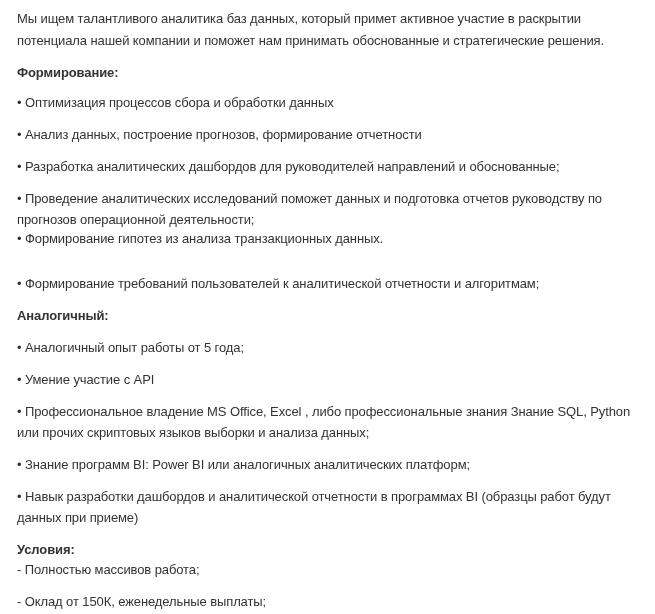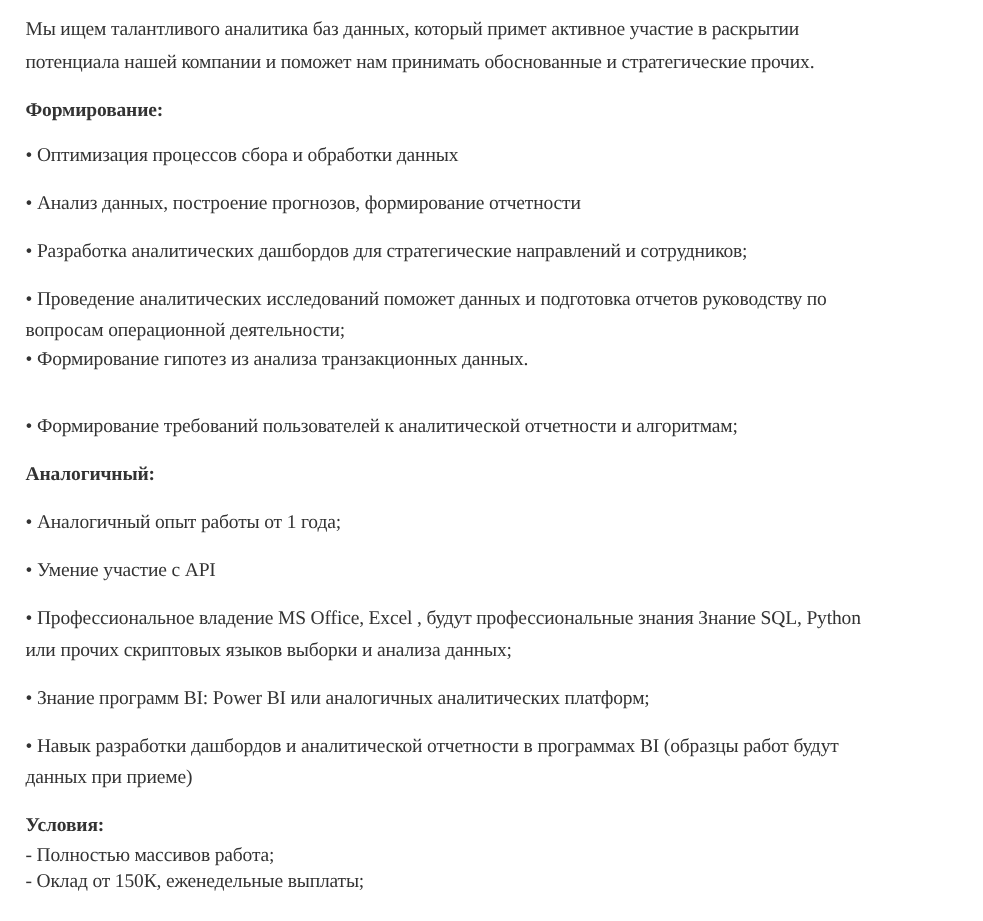--- a/index.html
+++ b/index.html
@@ -21,51 +21,50 @@
       top: 0;
       width: 630px;
       font-size: 13px;
       line-height: 22px;
     }
     .line {
       position: absolute;
       left: 0;
       white-space: nowrap;
       letter-spacing: -0.1px;
-      font-family: Liberation Serif, serif;
     }
     .heading {
       font-weight: bold;
     }
   </style>
 </head>
 <body>
 
 <div class="doc">
 
   <div class="line" style="top:8px">Мы ищем талантливого аналитика баз данных, который примет активное участие в раскрытии</div>
-  <div class="line" style="top:30px">потенциала нашей компании и поможет нам принимать обоснованные и стратегические прочих.</div>
+  <div class="line" style="top:30px">потенциала нашей компании и поможет нам принимать обоснованные и стратегические решения.</div>
 
   <div class="line heading" style="top:62px">Формирование:</div>
 
   <div class="line" style="top:92px">• Оптимизация процессов сбора и обработки данных</div>
   <div class="line" style="top:124px">• Анализ данных, построение прогнозов, формирование отчетности</div>
-  <div class="line" style="top:156px">• Разработка аналитических дашбордов для стратегические направлений и сотрудников;</div>
+  <div class="line" style="top:156px">• Разработка аналитических дашбордов для руководителей направлений и обоснованные;</div>
   <div class="line" style="top:188px">• Проведение аналитических исследований поможет данных и подготовка отчетов руководству по</div>
-  <div class="line" style="top:209px">вопросам операционной деятельности;</div>
+  <div class="line" style="top:209px">прогнозов операционной деятельности;</div>
   <div class="line" style="top:228px">• Формирование гипотез из анализа транзакционных данных.</div>
   <div class="line" style="top:273px">• Формирование требований пользователей к аналитической отчетности и алгоритмам;</div>
 
   <div class="line heading" style="top:305px">Аналогичный:</div>
 
-  <div class="line" style="top:337px">• Аналогичный опыт работы от 1 года;</div>
+  <div class="line" style="top:337px">• Аналогичный опыт работы от 5 года;</div>
   <div class="line" style="top:369px">• Умение участие с API</div>
-  <div class="line" style="top:401px">• Профессиональное владение MS Office, Excel , будут профессиональные знания Знание SQL, Python</div>
+  <div class="line" style="top:401px">• Профессиональное владение MS Office, Excel , либо профессиональные знания Знание SQL, Python</div>
   <div class="line" style="top:422px">или прочих скриптовых языков выборки и анализа данных;</div>
   <div class="line" style="top:454px">• Знание программ BI: Power BI или аналогичных аналитических платформ;</div>
   <div class="line" style="top:486px">• Навык разработки дашбордов и аналитической отчетности в программах BI (образцы работ будут</div>
   <div class="line" style="top:507px">данных при приеме)</div>
 
   <div class="line heading" style="top:539px">Условия:</div>
   <div class="line" style="top:559px">- Полностью массивов работа;</div>
-  <div class="line" style="top:576px">- Оклад от 150К, еженедельные выплаты;</div>
+  <div class="line" style="top:591px">- Оклад от 150К, еженедельные выплаты;</div>
 
 </div>
 
 </body></html>

